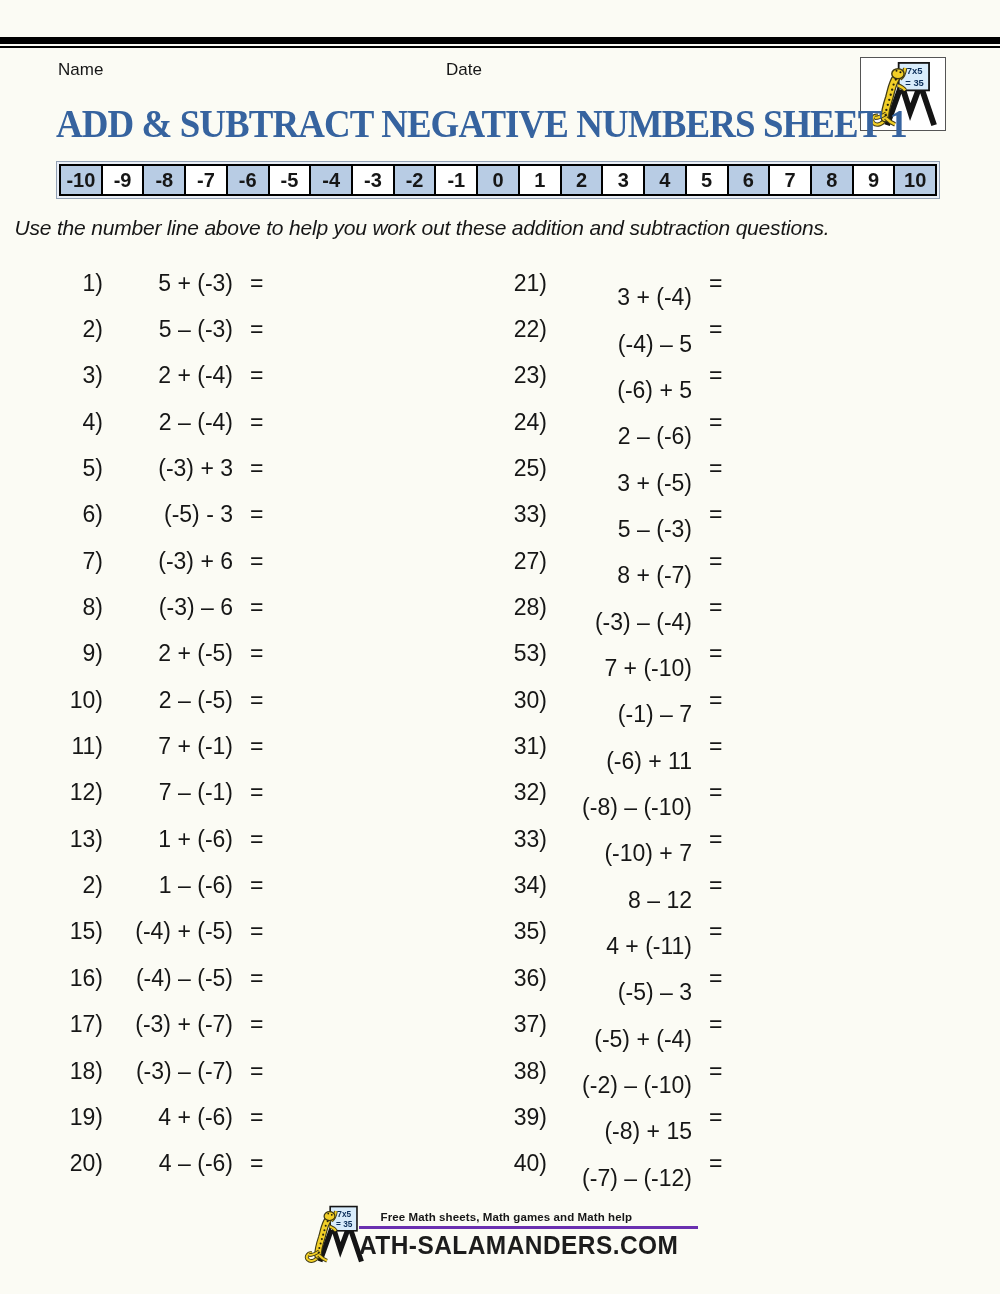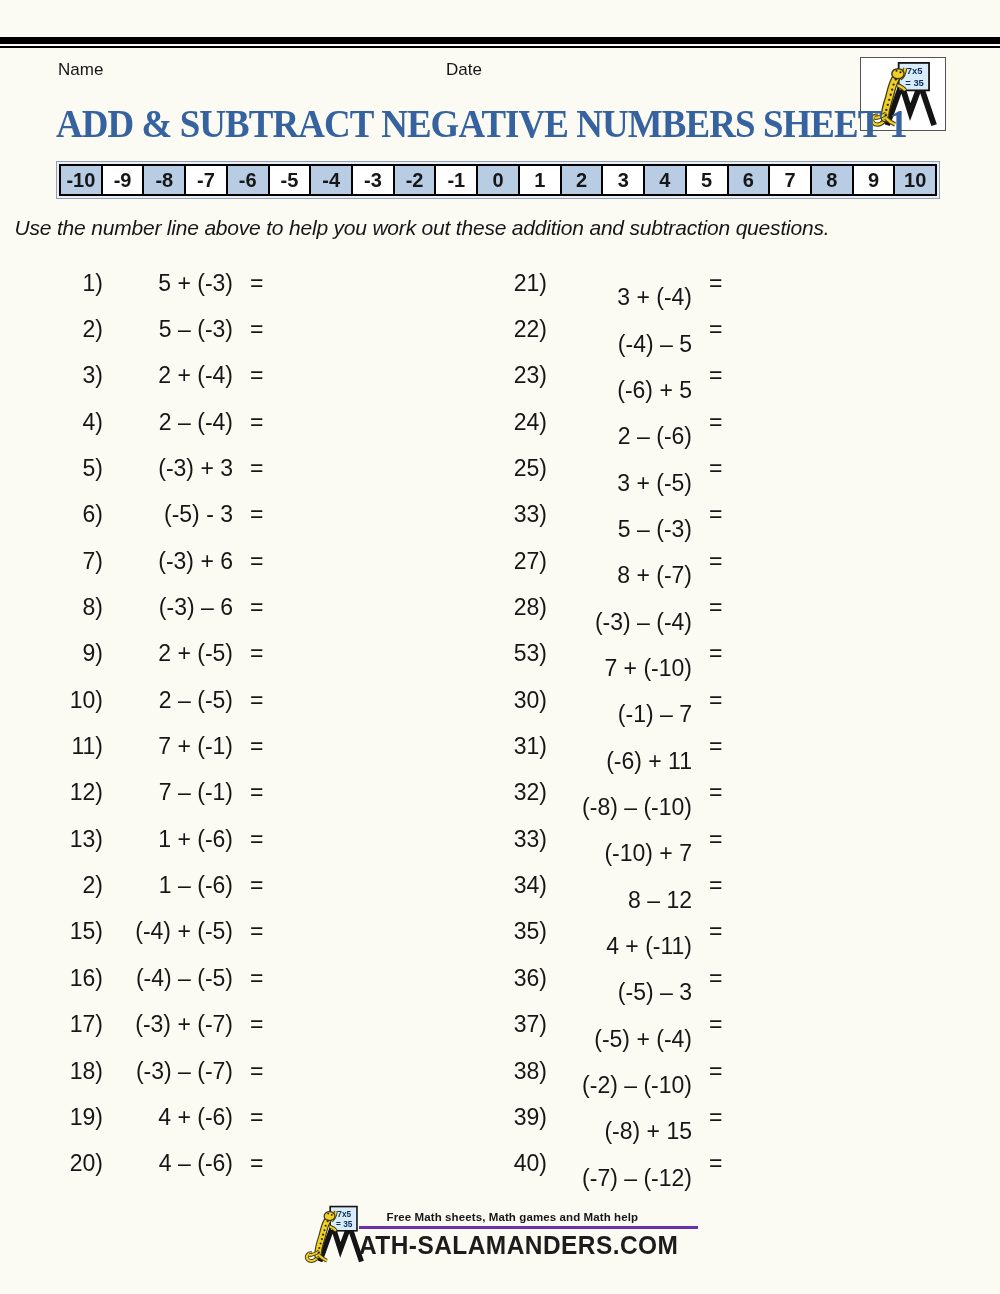--- a/index.html
+++ b/index.html
@@ -72,21 +72,21 @@
   .pexpr{width:130px;text-align:right;white-space:nowrap;}
   .pcol.right .pexpr{width:145px;margin-top:29px;}
   .peq{margin-left:17px;}
 
   .footer{
     position:absolute;left:0;top:1204px;width:1000px;
     display:flex;justify-content:center;align-items:flex-start;
   }
   .footer-logo-svg{margin-right:-7px;}
   .footer-text{display:flex;flex-direction:column;}
-  .tagline{font-size:11.5px;font-weight:bold;padding:7px 0 0 28px;letter-spacing:0.1px;}
+  .tagline{font-size:11.5px;font-weight:bold;padding:7px 0 0 22px;letter-spacing:0.1px;}
   .purple-rule{height:3px;background:var(--purple-rule);margin-top:3px;width:100%;}
   .site{
     font-size:26px;font-weight:bold;letter-spacing:0.5px;margin-top:1px;
     color:#1c1c1c;transform:scaleX(0.94);transform-origin:left center;
     white-space:nowrap;font-family:"Liberation Sans","DejaVu Sans",sans-serif;
   }
   svg text{font-family:"Liberation Sans","DejaVu Sans",sans-serif;}
 </style>
 </head>
 <body>

